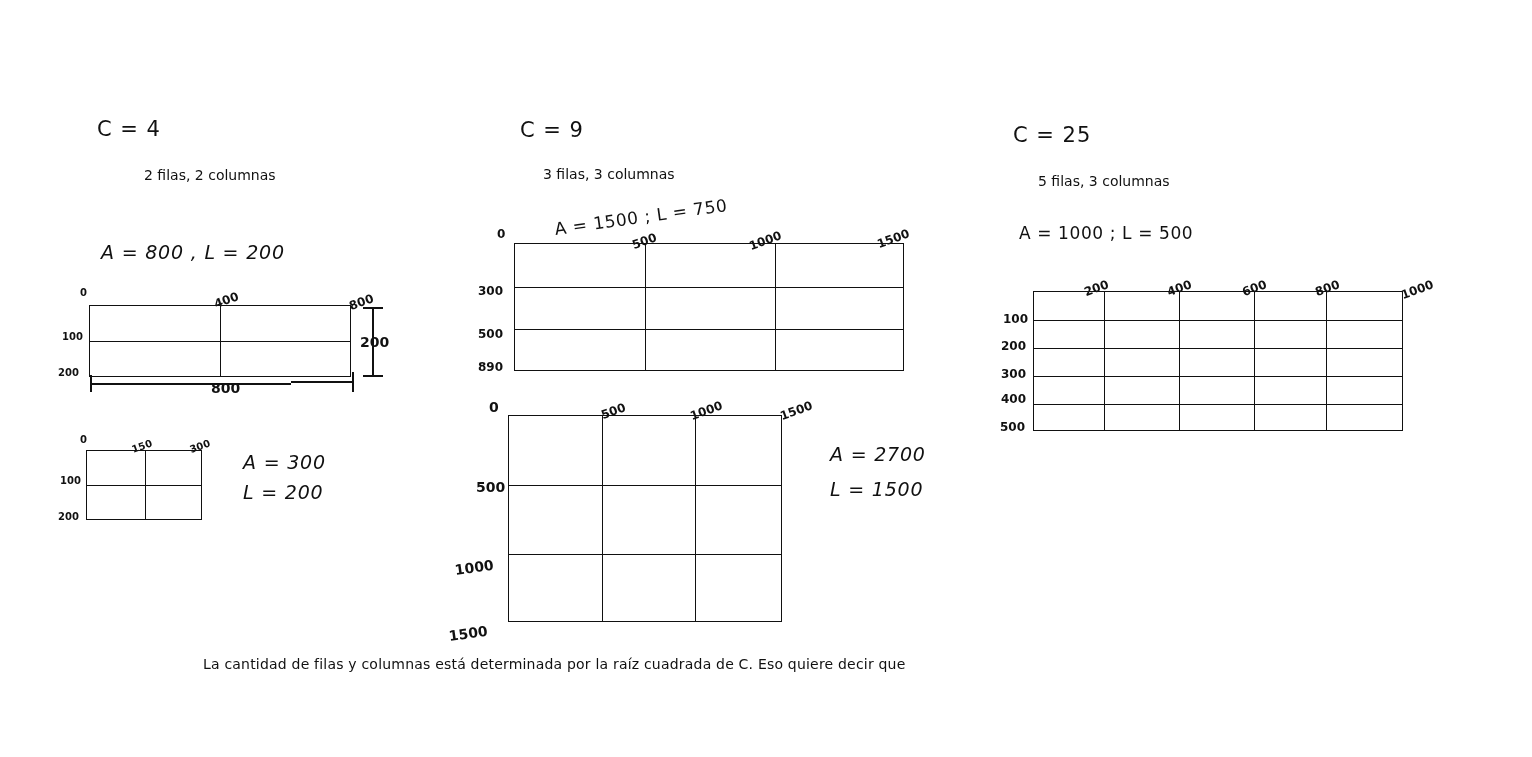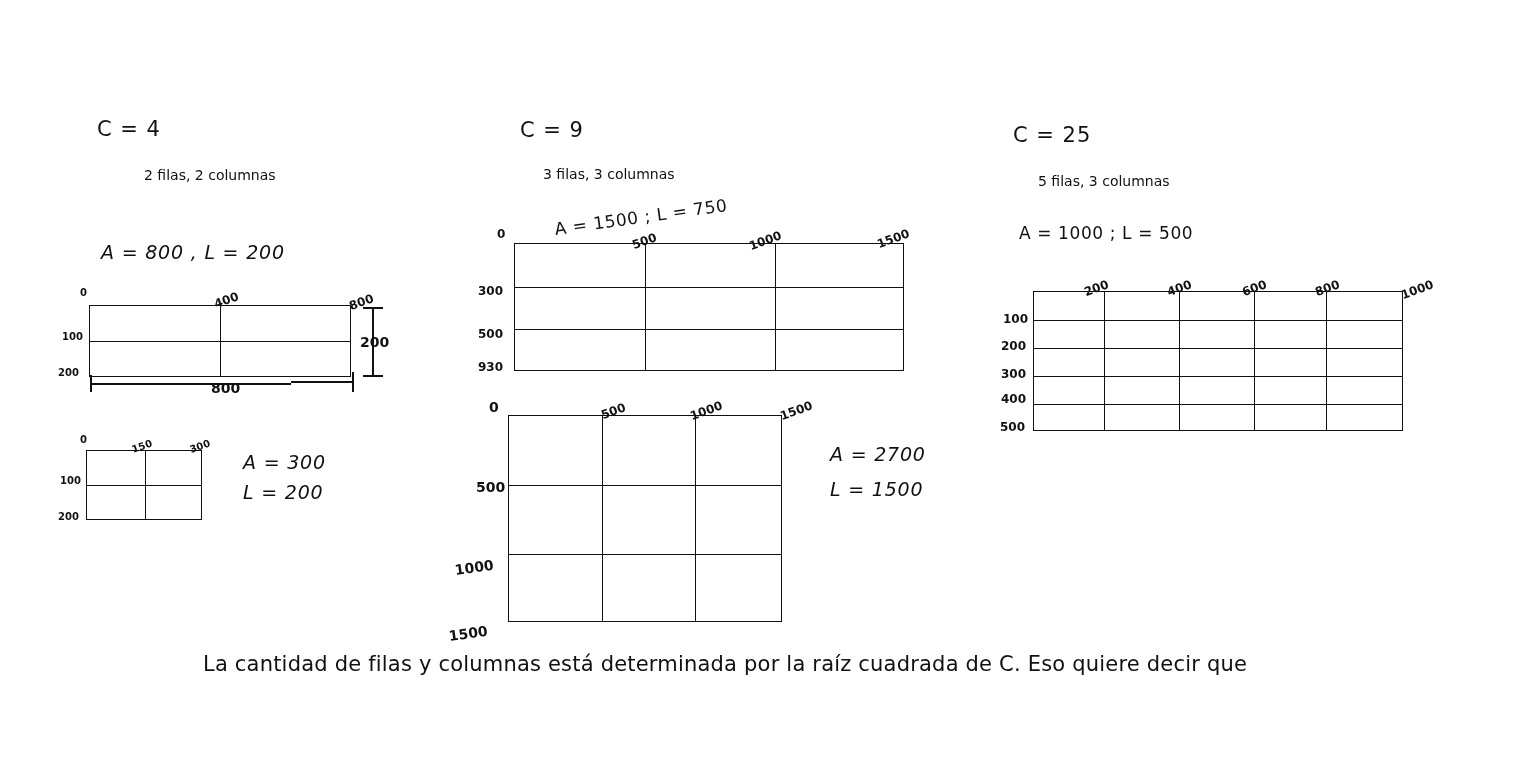--- a/index.html
+++ b/index.html
@@ -53,21 +53,21 @@
     font-size: 10px;
     font-weight: 600;
     white-space: nowrap;
   }
   .tick-lg {
     font-size: 14px;
     font-weight: 600;
     white-space: nowrap;
   }
   .footer {
-    font-size: 21px;
+    font-size: 14px;
     line-height: 30px;
     letter-spacing: 0.2px;
     white-space: nowrap;
   }
   .rot-1 { transform: rotate(-20deg); transform-origin: left bottom; }
   .rot-s { transform: rotate(-8deg);  transform-origin: left bottom; }
 
   
   .grid {
     position: absolute;
@@ -155,21 +155,21 @@
     <div class="vline" style="left:260px;"></div>
   </div>
 
   <div class="abs tick" style="left:497px; top:227px;">0</div>
   <div class="abs tick rot-1" style="left:635px; top:238px;">500</div>
   <div class="abs tick rot-1" style="left:752px; top:239px;">1000</div>
   <div class="abs tick rot-1" style="left:880px; top:237px;">1500</div>
 
   <div class="abs tick" style="left:478px; top:284px;">300</div>
   <div class="abs tick" style="left:478px; top:327px;">500</div>
-  <div class="abs tick" style="left:478px; top:360px;">930</div>
+  <div class="abs tick" style="left:478px; top:360px;">890</div>
 
   <div class="grid" style="left:508px; top:415px; width:274px; height:207px;">
     <div class="hline thin" style="top:69px;"></div>
     <div class="hline thin" style="top:138px;"></div>
     <div class="vline thin" style="left:93px;"></div>
     <div class="vline thin" style="left:186px;"></div>
   </div>
 
   <div class="abs tick-lg" style="left:489px; top:399px;">0</div>
   <div class="abs tick rot-1" style="left:604px; top:408px;">500</div>

